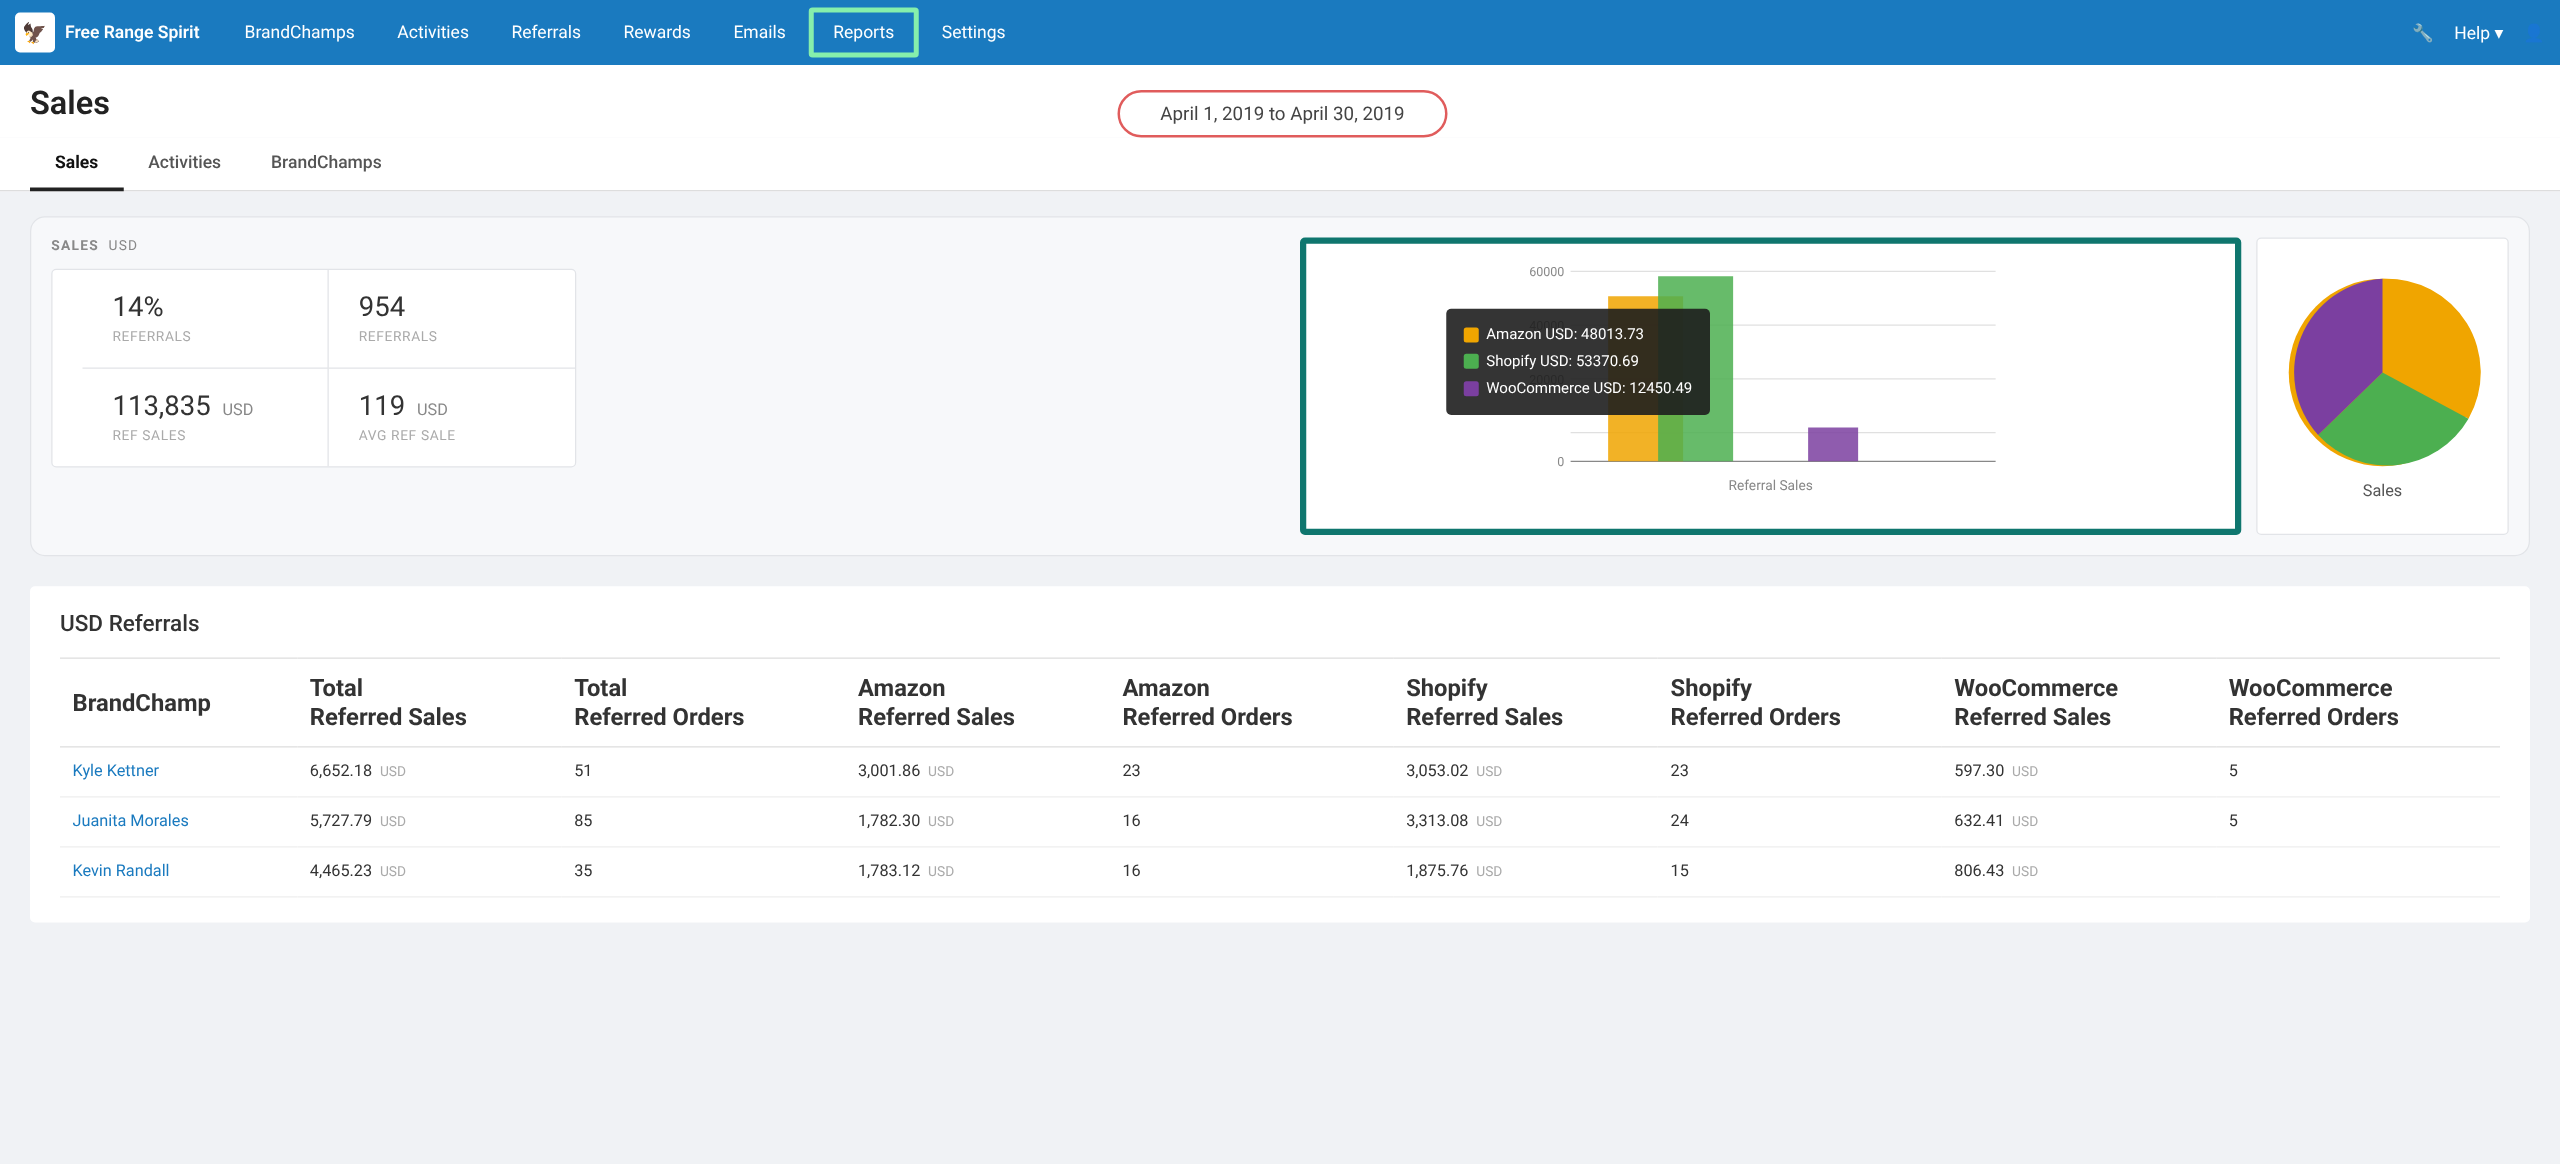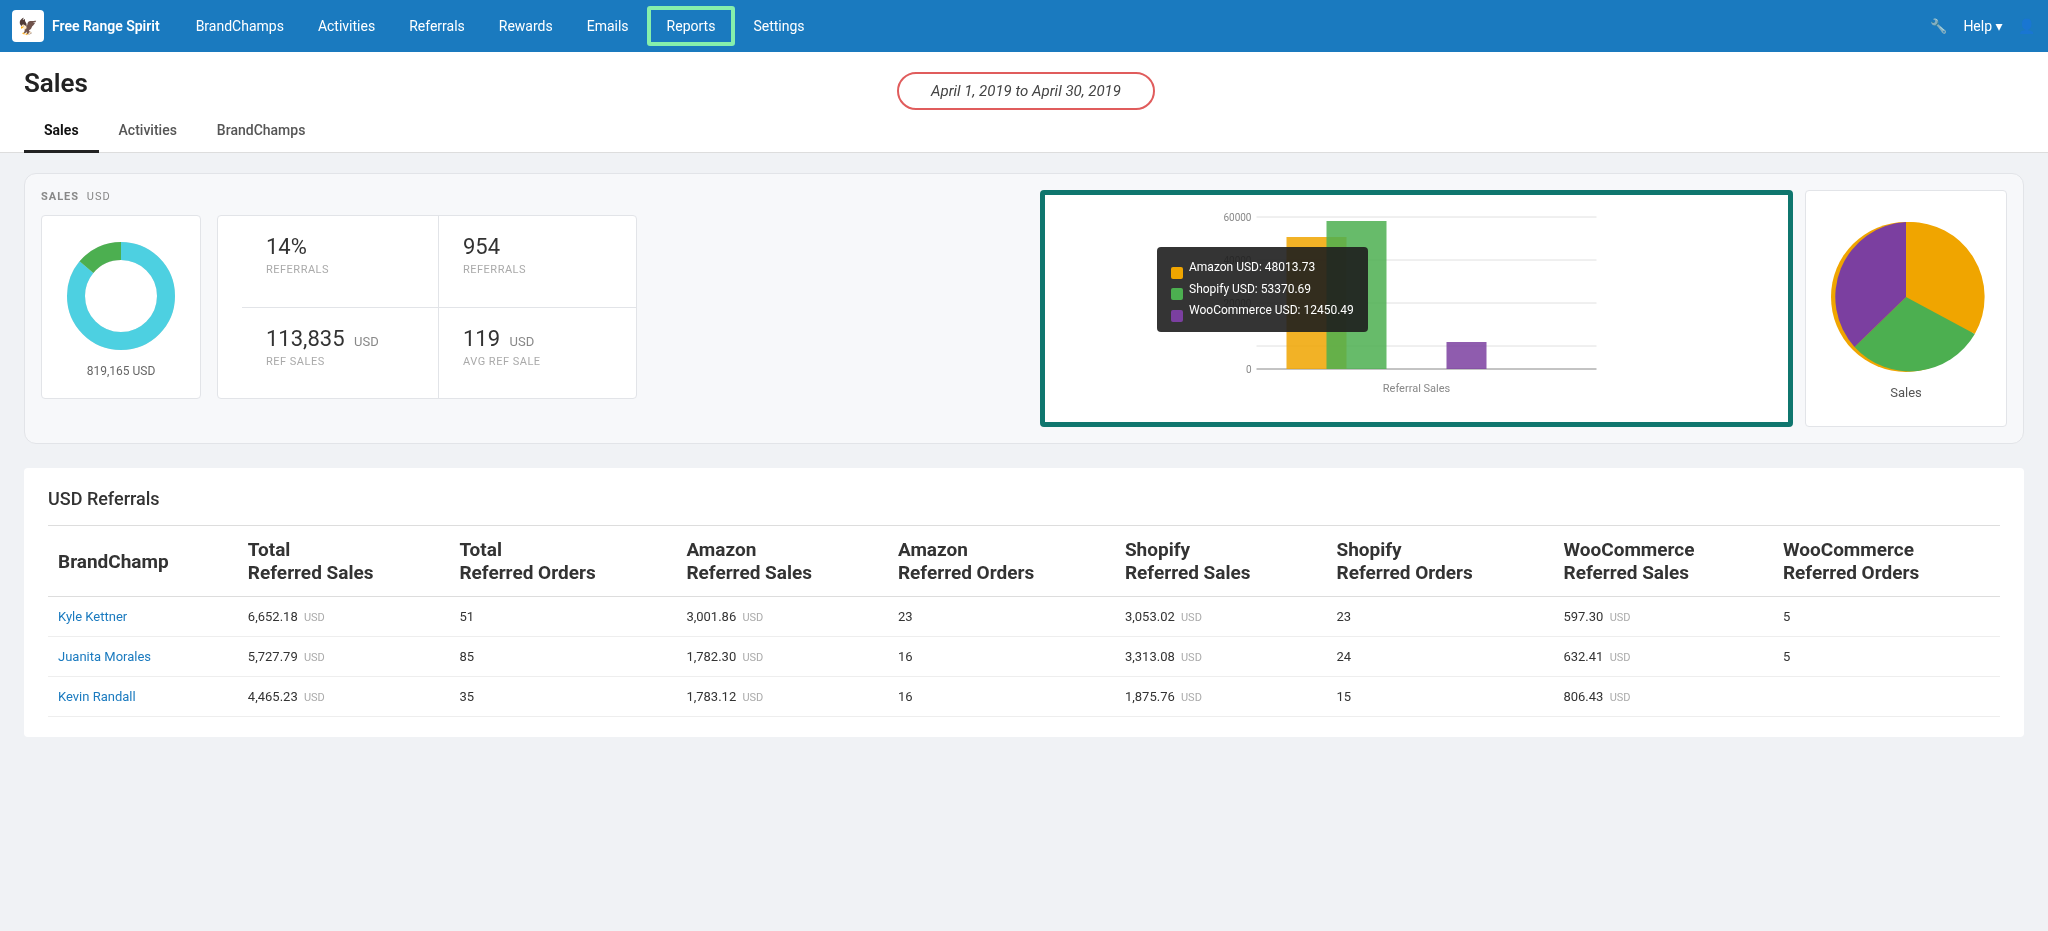--- a/index.html
+++ b/index.html
@@ -11,21 +11,21 @@
     .logo-icon { width: 32px; height: 32px; background: white; border-radius: 4px; display: flex; align-items: center; justify-content: center; font-size: 16px; }
     .navbar-links { display: flex; align-items: center; flex: 1; gap: 2px; }
     .nav-item { color: white; padding: 8px 16px; cursor: pointer; font-size: 14px; border-radius: 3px; white-space: nowrap; }
     .nav-item.active { border: 4px solid #86efac; background: transparent; }
     .navbar-right { display: flex; align-items: center; gap: 16px; color: white; margin-left: auto; }
     .nav-right-item { color: white; cursor: pointer; font-size: 14px; display: flex; align-items: center; gap: 4px; }
 
     
     .page-header { background: white; padding: 16px 24px 0; display: flex; align-items: flex-start; justify-content: space-between; }
     .page-title { font-size: 26px; font-weight: 600; color: #222; padding-bottom: 12px; }
-    .date-range-wrapper { display: flex; align-items: center; margin-top: 4px; font-style: italic; }
+    .date-range-wrapper { display: flex; align-items: center; margin-top: 4px; }
     .date-range-oval { border: 2px solid #e05c5c; border-radius: 50px; padding: 8px 32px; font-size: 15px; color: #444; background: white; }
 
     
     .sub-tabs { background: white; padding: 0 24px; border-bottom: 1px solid #ddd; display: flex; gap: 0; }
     .sub-tab { padding: 12px 20px; font-size: 14px; cursor: pointer; color: #555; border-bottom: 3px solid transparent; margin-bottom: -1px; font-weight: 500; }
     .sub-tab.active { border-bottom: 3px solid #222; color: #111; font-weight: 700; }
 
     
     .content { padding: 20px 24px; }
 
@@ -62,21 +62,21 @@
     .table-section { background: white; border-radius: 4px; padding: 20px 24px; }
     .table-section-title { font-size: 18px; font-weight: 500; color: #333; margin-bottom: 16px; }
     .ref-table { width: 100%; border-collapse: collapse; font-size: 13px; }
     .ref-table th { text-align: left; padding: 12px 10px; border-top: 1px solid #ddd; border-bottom: 1px solid #ddd; font-weight: 700; color: #333; font-size: 19px; white-space: nowrap; }
     .ref-table td { padding: 12px 10px; border-bottom: 1px solid #eee; color: #333; white-space: nowrap; }
     .ref-table td.link { color: #1a7abf; cursor: pointer; }
     .usd-small { font-size: 11px; color: #aaa; margin-left: 3px; }
 
     
     .tooltip-box { position: absolute; background: rgba(30,30,30,0.9); color: white; padding: 10px 14px; border-radius: 4px; font-size: 12px; line-height: 1.8; z-index: 10; }
-    .tooltip-row { display: flex; align-items: flex-end; gap: 6px; }
+    .tooltip-row { display: flex; align-items: center; gap: 6px; }
     .tooltip-dot { width: 10px; height: 10px; display: inline-block; }
 
     
     .chart-svg-container { position: relative; }
   </style>
 </head>
 <body>
 
 <nav class="navbar">
   <div class="navbar-logo">
@@ -116,32 +116,20 @@
 <div class="content">
 
   <div class="sales-section">
     <div style="display:flex; justify-content:space-between; align-items:flex-start;">
       <div style="flex:1;">
         <div class="sales-section-title">
           SALES <span>USD</span>
         </div>
         <div style="display:flex; gap:16px; align-items:stretch;">
 
-          <div class="donut-card">
-            <svg width="120" height="120" viewBox="0 0 120 120">
-
-              <circle cx="60" cy="60" r="45" fill="none" stroke="#e0e0e0" stroke-width="18"></circle>
-
-              <circle cx="60" cy="60" r="45" fill="none" stroke="#4dd0e1" stroke-width="18" stroke-dasharray="243 40" stroke-dashoffset="0" transform="rotate(-90 60 60)"></circle>
-
-              <circle cx="60" cy="60" r="45" fill="none" stroke="#4caf50" stroke-width="18" stroke-dasharray="40 243" stroke-dashoffset="-243" transform="rotate(-90 60 60)"></circle>
-              <circle cx="60" cy="60" r="35" fill="white"></circle>
-            </svg>
-            <div class="donut-label">819,165 USD</div>
-          </div>
 
           <div class="stats-grid" style="flex:1; max-width:420px;padding-left:24px;">
             <div class="stat-cell">
               <div class="stat-value">14%</div>
               <div class="stat-label">REFERRALS</div>
             </div>
             <div class="stat-cell">
               <div class="stat-value">954</div>
               <div class="stat-label">REFERRALS</div>
             </div>

